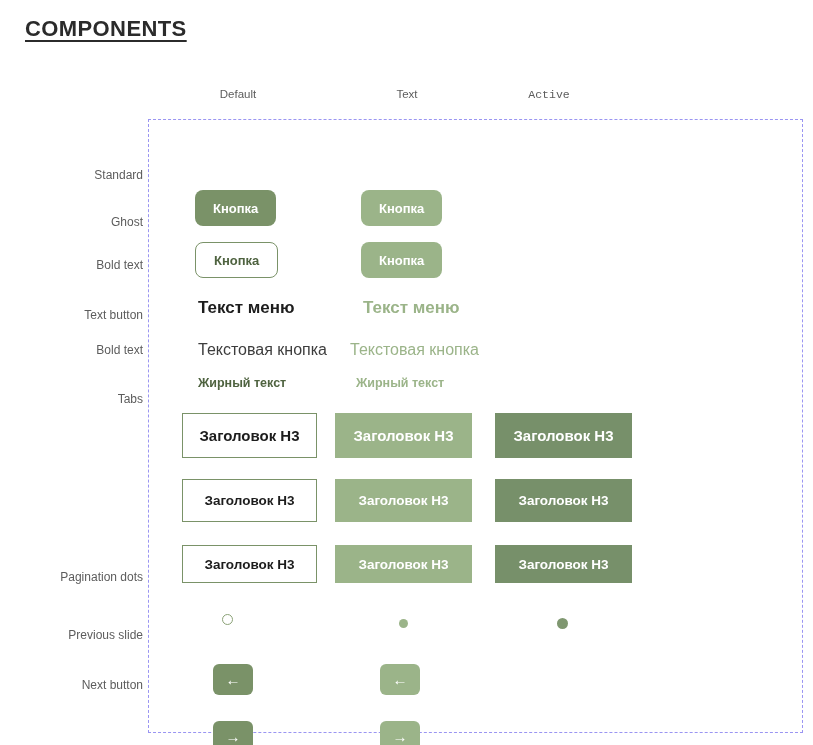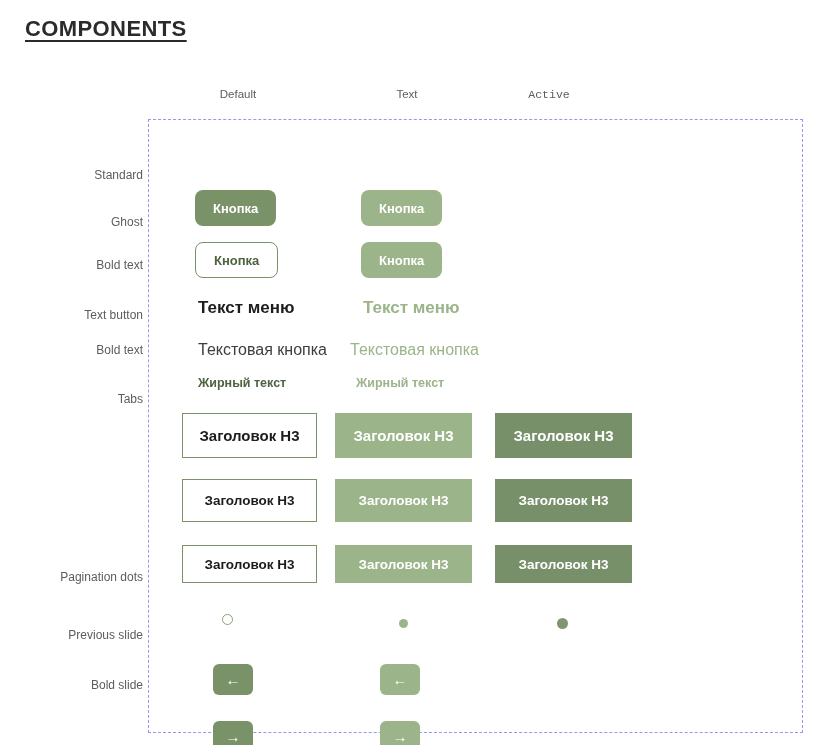--- a/index.html
+++ b/index.html
@@ -210,21 +210,21 @@
 
 <div class="row-labels-wrap">
   <div class="row-label" style="top:168px;">Standard</div>
   <div class="row-label" style="top:215px;">Ghost</div>
   <div class="row-label" style="top:258px;">Bold text</div>
   <div class="row-label" style="top:308px;">Text button</div>
   <div class="row-label" style="top:343px;">Bold text</div>
   <div class="row-label" style="top:392px;">Tabs</div>
   <div class="row-label" style="top:570px;">Pagination dots</div>
   <div class="row-label" style="top:628px;">Previous slide</div>
-  <div class="row-label" style="top:678px;">Bold slide</div>
+  <div class="row-label" style="top:678px;">Next button</div>
 </div>
 
 <div class="dashed-region"></div>
 
 <div class="cell" style="left:195px; top:146px;">
   <div class="btn btn-standard-default">Кнопка</div>
 </div>
 <div class="cell" style="left:361px; top:146px;">
   <div class="btn btn-standard-hover">Кнопка</div>
 </div>

